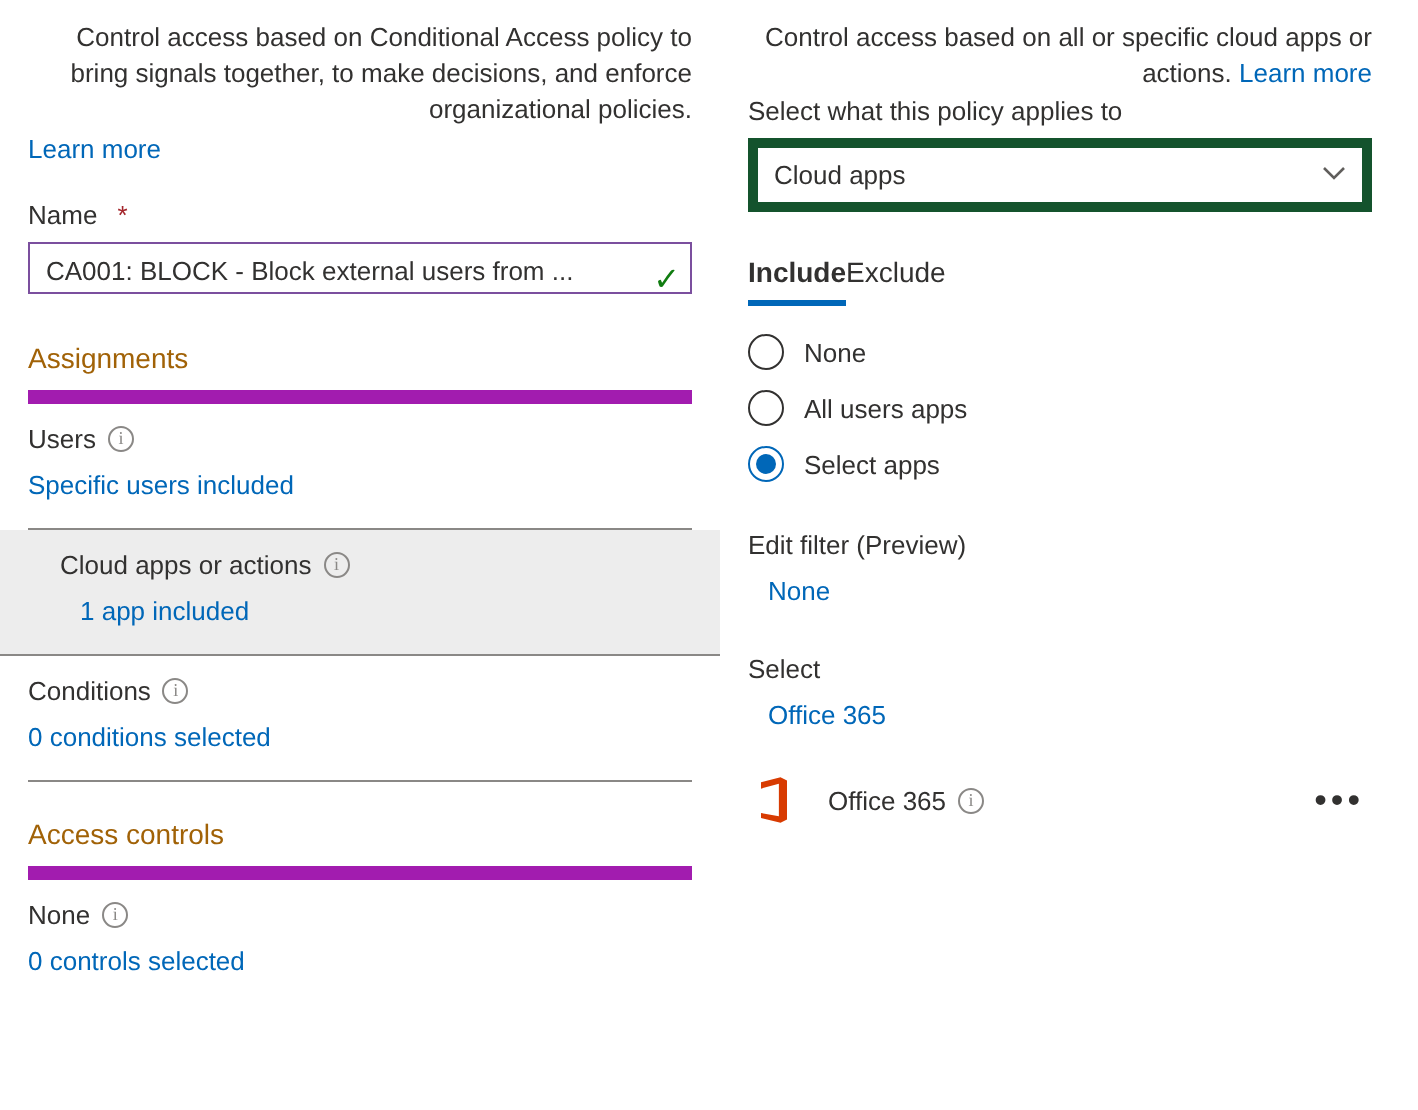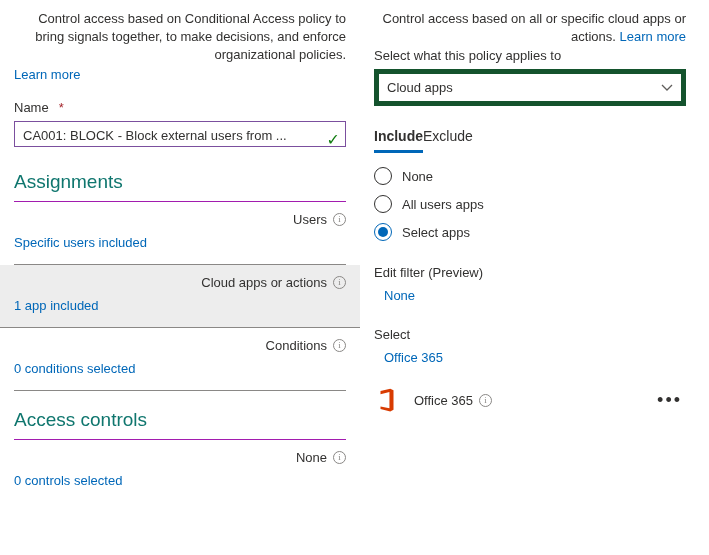--- a/index.html
+++ b/index.html
@@ -30,30 +30,30 @@
     white-space: nowrap;
     overflow: hidden;
     text-overflow: ellipsis;
   }
   .name-wrap { position: relative; width: 100%; margin-bottom: 14px;}
   .name-wrap .check {
     position: absolute; right: 6px; top: 50%; transform: translateY(-20%);
     color: #107c10; font-size: 16px;
   }
   .section-head {
-    font-size: 19px; color: #0f766e; padding: 10px 0 8px 0;
-    border-bottom: 1px solid #a21caf; margin-top: 8px;
+    font-size: 14px; color: #a16207; padding: 10px 0 8px 0;
+    border-bottom: 7px solid #a21caf; margin-top: 8px;
   }
   .row {
     padding: 10px 0 4px 0;
   }
-  .row-label { display:flex; align-items:center; gap:6px; font-size:13px; color:#323130;justify-content:flex-end;}
+  .row-label { display:flex; align-items:center; gap:6px; font-size:13px; color:#323130;}
   .row-value { color:#0067b8; margin-top:8px; cursor:pointer; padding-bottom:10px;}
   .row-divider { border-bottom: 1px solid #8a8886; }
-  .row.selected { background:#ededed; margin-left:-14px; margin-right:-14px; padding-left:4px; padding-right:14px;}
+  .row.selected { background:#ededed; margin-left:-14px; margin-right:-14px; padding-left:30px; padding-right:14px;}
   .row.selected .row-value { padding-left:10px; }
   .info-icon {
     display:inline-flex; width:13px; height:13px; border:1px solid #8a8886;
     border-radius:50%; align-items:center; justify-content:center;
     font-size:9px; color:#8a8886; font-style: normal;
     font-family: Georgia, serif;
   }
   .select-label { font-size:13px; margin-bottom:6px;}
   .dropdown {
     border:5px solid #14532d; padding:6px 8px; display:flex;

